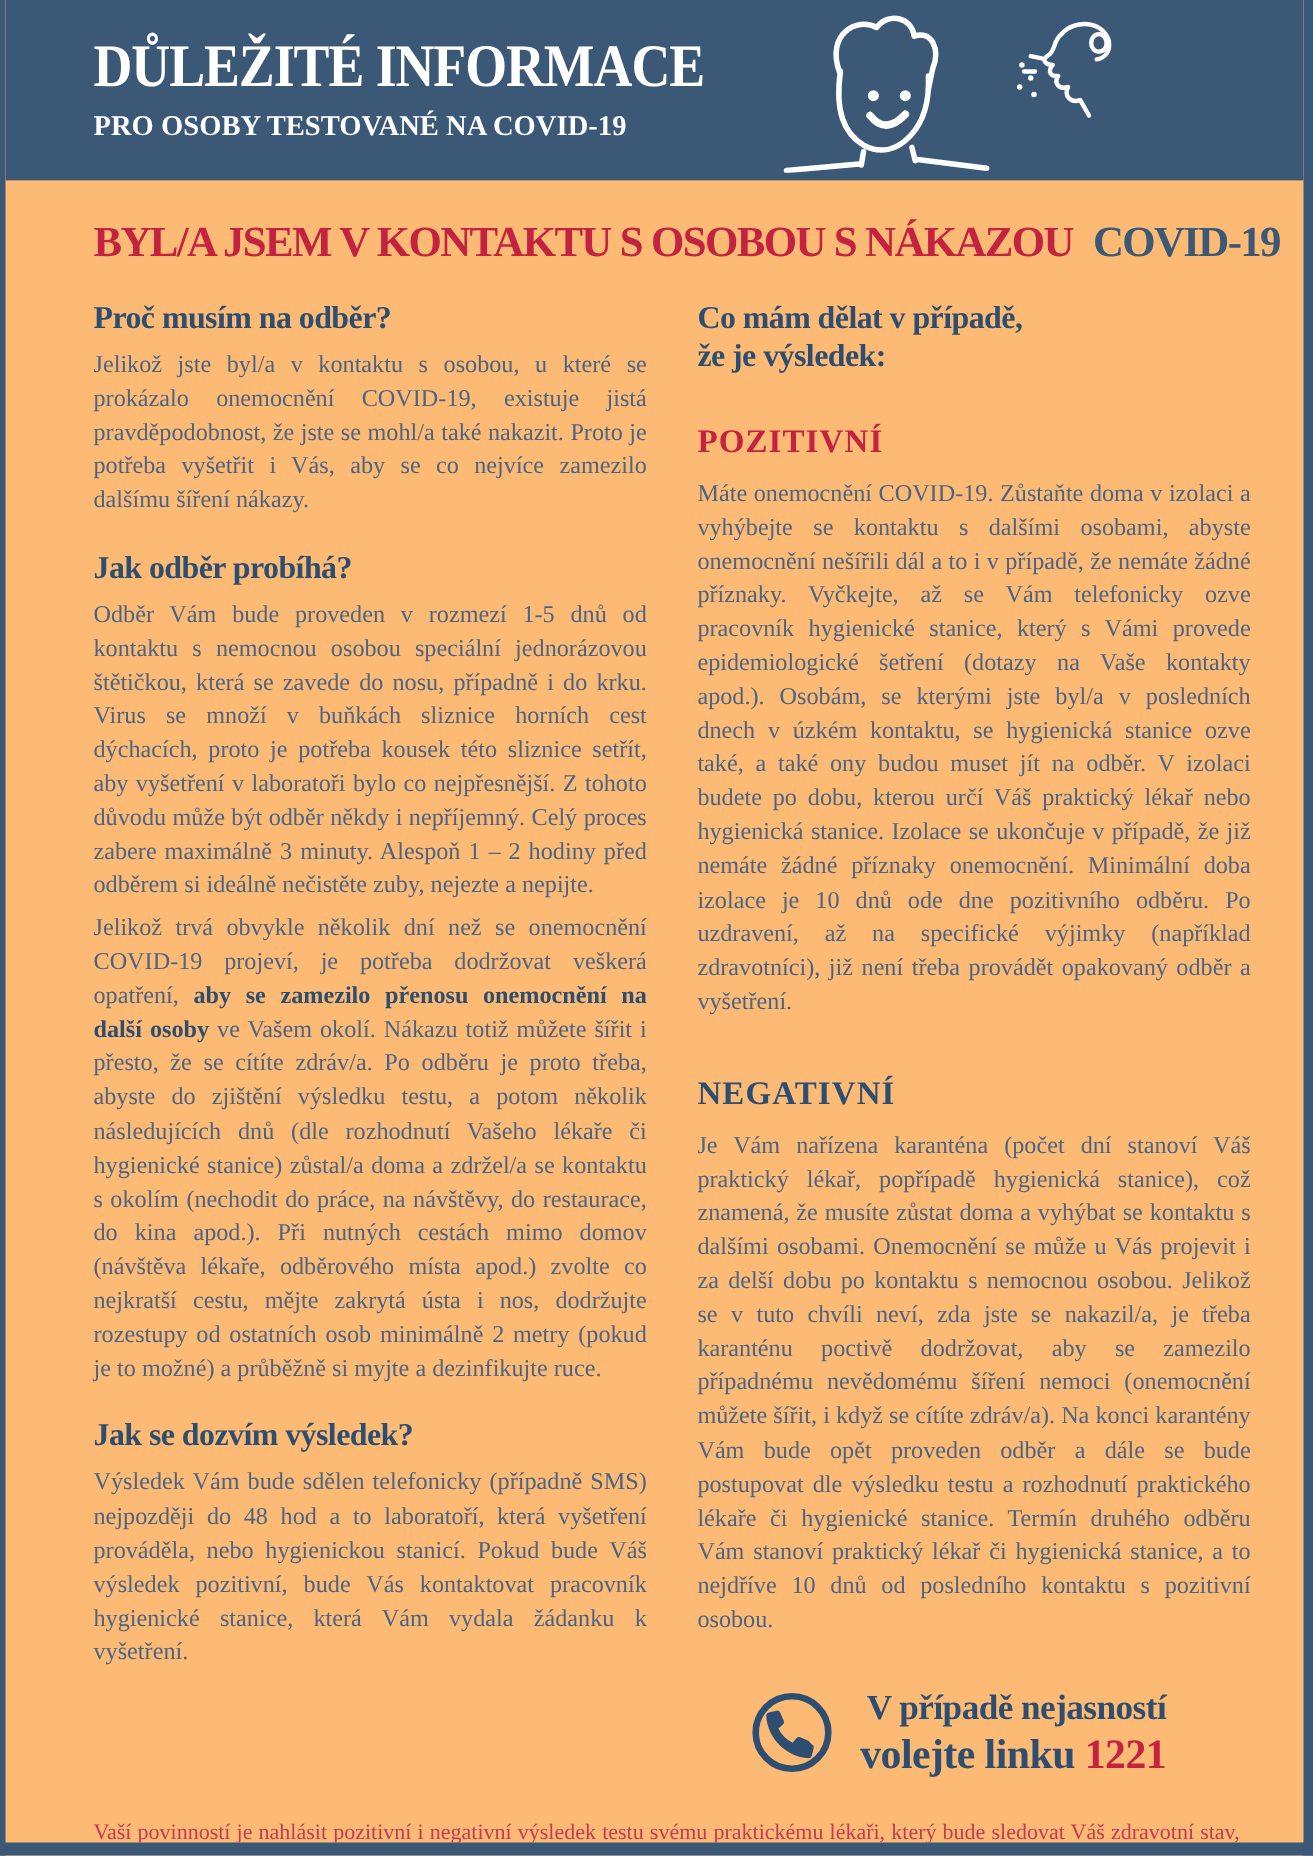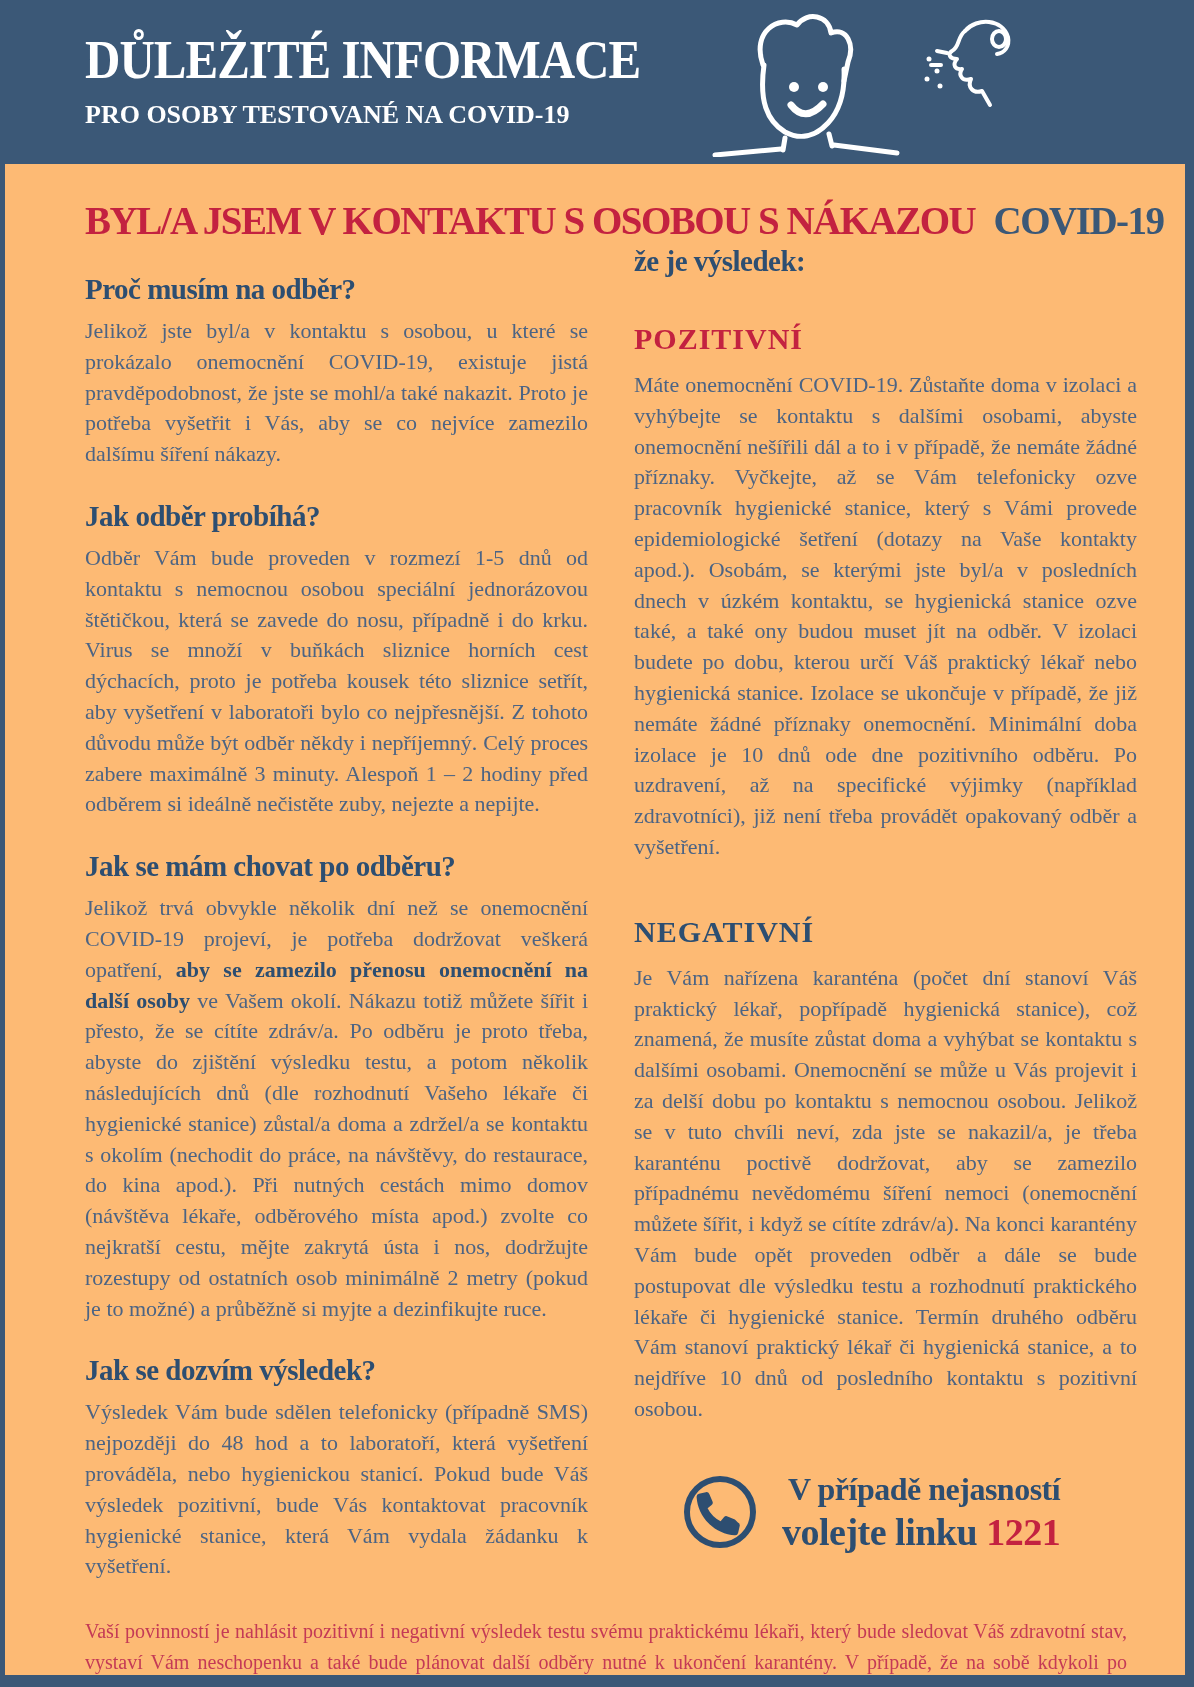--- a/index.html
+++ b/index.html
@@ -128,28 +128,28 @@
 
   <main class="cols">
 
     <section class="col">
       <h3 class="sec-heading">Proč musím na odběr?</h3>
       <p>Jelikož jste byl/a v kontaktu s osobou, u které se prokázalo onemocnění COVID-19, existuje jistá pravděpodobnost, že jste se mohl/a také nakazit. Proto je potřeba vyšetřit i Vás, aby se co nejvíce zamezilo dalšímu šíření nákazy.</p>
 
       <h3 class="sec-heading">Jak odběr probíhá?</h3>
       <p>Odběr Vám bude proveden v rozmezí 1-5 dnů od kontaktu s nemocnou osobou speciální jednorázovou štětičkou, která se zavede do nosu, případně i do krku. Virus se množí v buňkách sliznice horních cest dýchacích, proto je potřeba kousek této sliznice setřít, aby vyšetření v laboratoři bylo co nejpřesnější. Z tohoto důvodu může být odběr někdy i nepříjemný. Celý proces zabere maximálně 3 minuty. Alespoň 1 – 2 hodiny před odběrem si ideálně nečistěte zuby, nejezte a nepijte.</p>
 
-      <h3 class="sec-heading">Jak se mám chovat po odběru?</h3>
       <p><span>Jelikož trvá obvykle několik dní než se onemocnění COVID-19 projeví, je potřeba dodržovat veškerá opatření, </span><b>aby se zamezilo přenosu onemocnění na další osoby</b><span> ve Vašem okolí. Nákazu totiž můžete šířit i přesto, že se cítíte zdráv/a. Po odběru je proto třeba, abyste do zjištění výsledku testu, a potom několik následujících dnů (dle rozhodnutí Vašeho lékaře či hygienické stanice) zůstal/a doma a zdržel/a se kontaktu s okolím (nechodit do práce, na návštěvy, do restaurace, do kina apod.). Při nutných cestách mimo domov (návštěva lékaře, odběrového místa apod.) zvolte co nejkratší cestu, mějte zakrytá ústa i nos, dodržujte rozestupy od ostatních osob minimálně 2 metry (pokud je to možné) a průběžně si myjte a dezinfikujte ruce.</span></p>
 
       <h3 class="sec-heading">Jak se dozvím výsledek?</h3>
       <p>Výsledek Vám bude sdělen telefonicky (případně SMS) nejpozději do 48 hod a to laboratoří, která vyšetření prováděla, nebo hygienickou stanicí. Pokud bude Váš výsledek pozitivní, bude Vás kontaktovat pracovník hygienické stanice, která Vám vydala žádanku k vyšetření.</p>
     </section>
 
     <section class="col">
+      <h3 class="sec-heading" style="margin-bottom:0;">Co mám dělat v případě,</h3>
       <h3 class="sec-heading" style="margin-top:2px;">že je výsledek:</h3>
 
       <h3 class="result-heading pos">POZITIVNÍ</h3>
       <p>Máte onemocnění COVID-19. Zůstaňte doma v izolaci a vyhýbejte se kontaktu s dalšími osobami, abyste onemocnění nešířili dál a to i v případě, že nemáte žádné příznaky. Vyčkejte, až se Vám telefonicky ozve pracovník hygienické stanice, který s Vámi provede epidemiologické šetření (dotazy na Vaše kontakty apod.). Osobám, se kterými jste byl/a v posledních dnech v úzkém kontaktu, se hygienická stanice ozve také, a také ony budou muset jít na odběr. V izolaci budete po dobu, kterou určí Váš praktický lékař nebo hygienická stanice. Izolace se ukončuje v případě, že již nemáte žádné příznaky onemocnění. Minimální doba izolace je 10 dnů ode dne pozitivního odběru. Po uzdravení, až na specifické výjimky (například zdravotníci), již není třeba provádět opakovaný odběr a vyšetření.</p>
 
       <h3 class="result-heading neg">NEGATIVNÍ</h3>
       <p>Je Vám nařízena karanténa (počet dní stanoví Váš praktický lékař, popřípadě hygienická stanice), což znamená, že musíte zůstat doma a vyhýbat se kontaktu s dalšími osobami. Onemocnění se může u Vás projevit i za delší dobu po kontaktu s nemocnou osobou. Jelikož se v tuto chvíli neví, zda jste se nakazil/a, je třeba karanténu poctivě dodržovat, aby se zamezilo případnému nevědomému šíření nemoci (onemocnění můžete šířit, i když se cítíte zdráv/a). Na konci karantény Vám bude opět proveden odběr a dále se bude postupovat dle výsledku testu a rozhodnutí praktického lékaře či hygienické stanice. Termín druhého odběru Vám stanoví praktický lékař či hygienická stanice, a to nejdříve 10 dnů od posledního kontaktu s pozitivní osobou.</p>
 
       <div class="callout">
         <svg width="76" height="76" viewBox="0 0 76 76">

